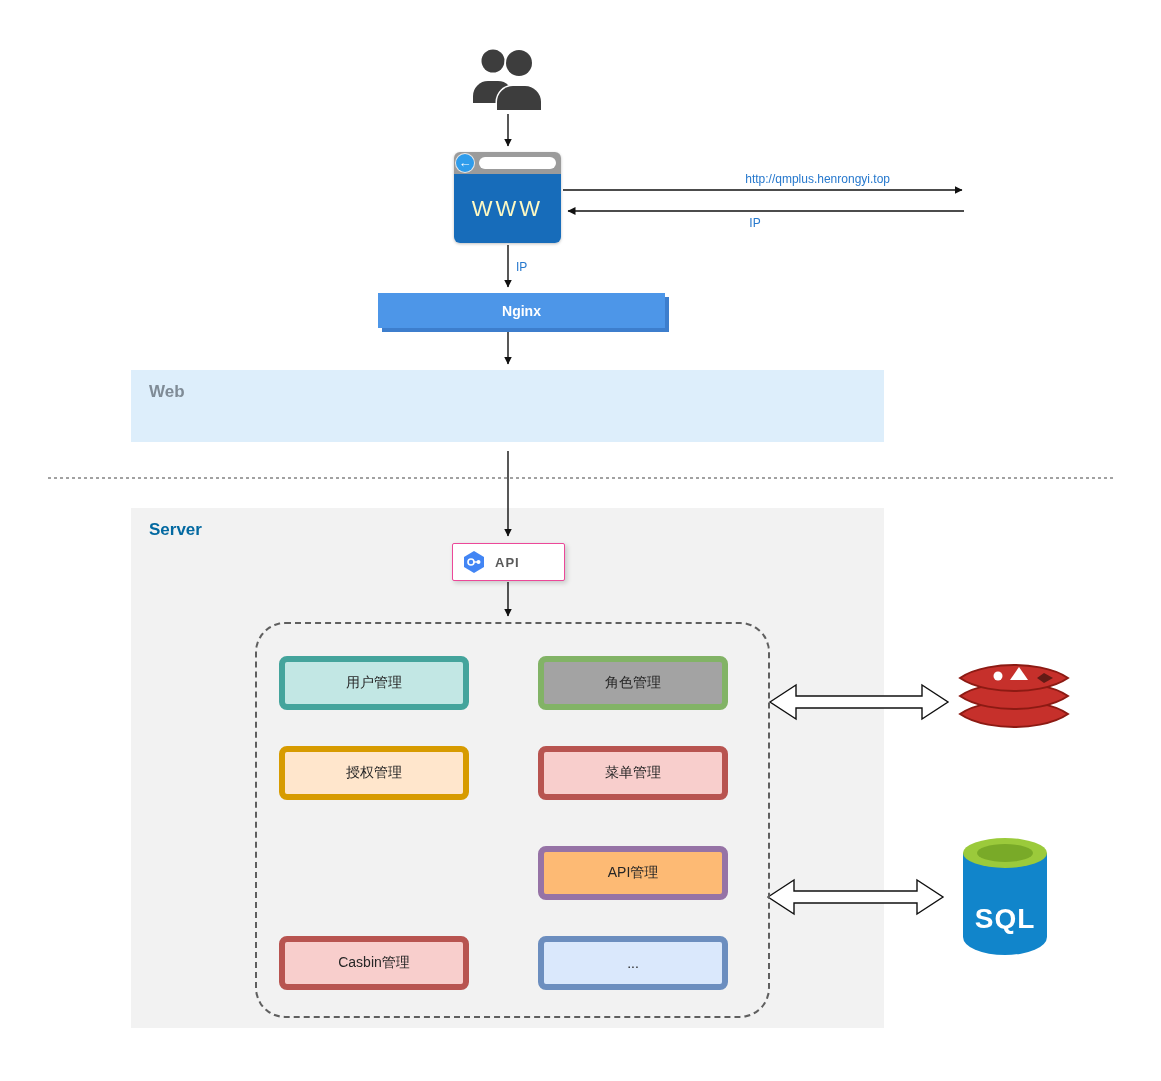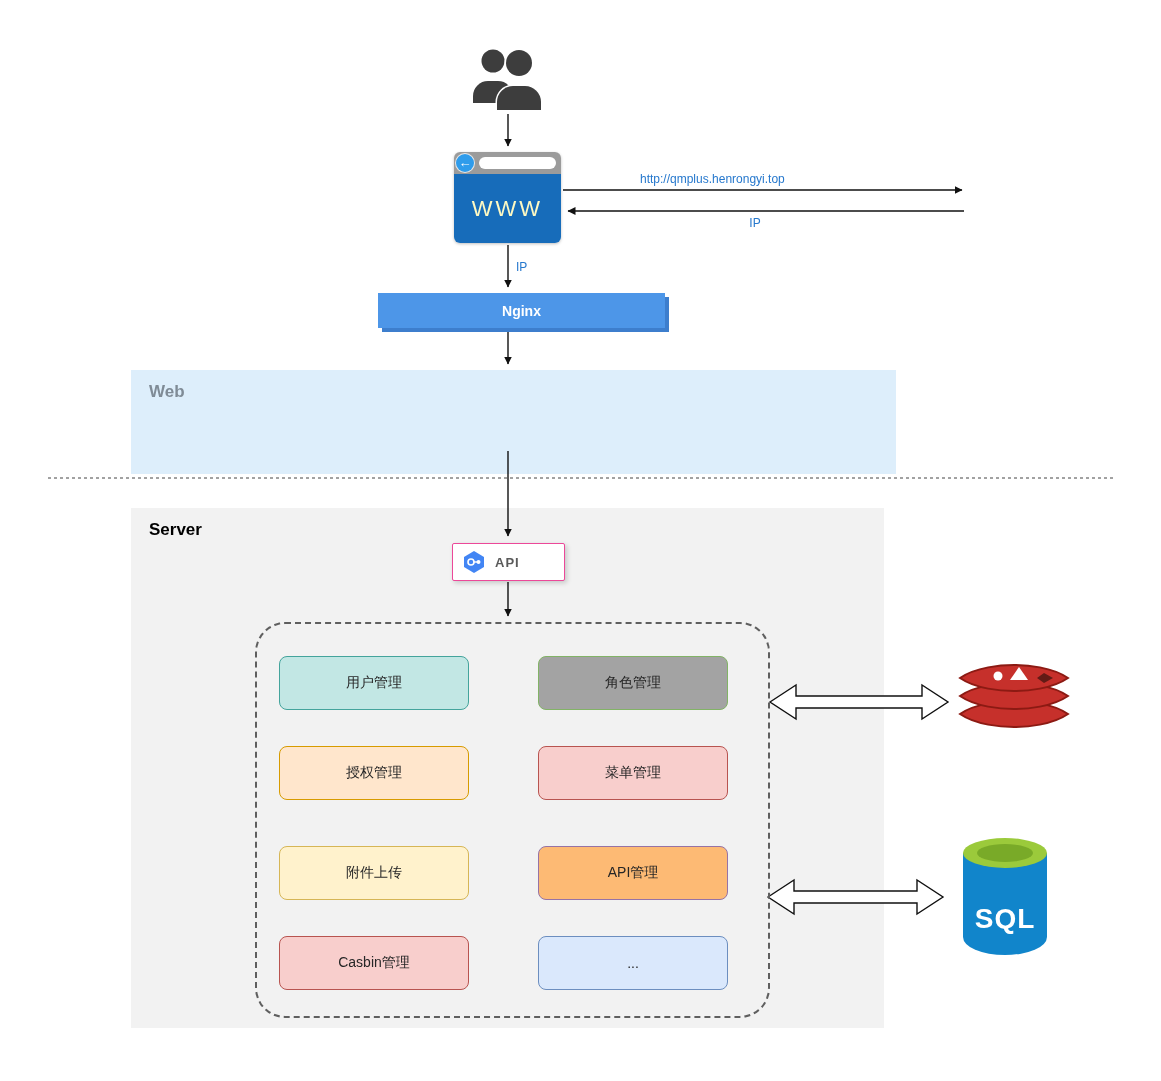--- a/index.html
+++ b/index.html
@@ -1,25 +1,25 @@
 <!DOCTYPE html>
 <html><head>
 <meta charset="utf-8">
 <style>
   html,body { margin:0; padding:0; background:#fff; }
   body { font-family:"Liberation Sans","DejaVu Sans",sans-serif; }
   .canvas { position:relative; width:1161px; height:1081px; background:#fff; overflow:hidden; }
 
   
   .zone { position:absolute; }
-  .web-zone { left:131px; top:370px; width:753px; height:104px; background:#ddeefb;padding-left:12px; }
+  .web-zone { left:131px; top:370px; width:753px; height:72px; background:#ddeefb; }
   .server-zone { left:131px; top:508px; width:753px; height:520px; background:#f2f2f2; }
   .zone-label { position:absolute; left:18px; top:12px; font-size:17px; font-weight:bold; }
   .web-zone .zone-label { color:#7f8b96; }
-  .server-zone .zone-label { color:#000000; }
+  .server-zone .zone-label { color:#0369a1; }
 
   
   .connectors { position:absolute; left:0; top:0; pointer-events:none; }
 
   
   .users-wrap { position:absolute; left:468px; top:46px; width:78px; height:68px; }
 
   
   .browser { position:absolute; left:454px; top:152px; width:107px; height:91px; border-radius:6px; box-shadow:0 1px 3px rgba(0,0,0,.25); }
   .browser-header { height:22px; background:#9b9b9b; border-radius:6px 6px 0 0; position:relative; }
@@ -32,31 +32,31 @@
 
   
   .nginx { position:absolute; left:378px; top:293px; width:287px; height:35px; background:#4d96e8; box-shadow:4px 4px 0 #3d7ecd; display:flex; align-items:center; justify-content:center; color:#fff; font-size:14px; font-weight:700; }
 
   
   .api-box { position:absolute; left:452px; top:543px; width:113px; height:38px; background:#fff; border:1px solid #ec4899; border-radius:2px; box-shadow:2px 2px 5px rgba(0,0,0,.18); display:flex; align-items:center; gap:9px; padding-left:9px; box-sizing:border-box; }
   .api-label { font-size:13px; font-weight:700; color:#5a5a5a; letter-spacing:1px; }
 
   
   .module-container { position:absolute; left:255px; top:622px; width:515px; height:396px; border:2px dashed #5f5f5f; border-radius:30px; box-sizing:border-box; }
-  .module { position:absolute; width:190px; height:54px; border:1px solid #4d7c0f; border-radius:8px; display:flex; align-items:center; justify-content:center; font-size:14px; color:#262626; box-sizing:border-box; }
+  .module { position:absolute; width:190px; height:54px; border:6px solid #4d7c0f; border-radius:8px; display:flex; align-items:center; justify-content:center; font-size:14px; color:#262626; box-sizing:border-box; }
   .c1 { left:22px; } .c2 { left:281px; }
   .r1 { top:32px; } .r2 { top:122px;align-items:center; } .r3 { top:222px; } .r4 { top:312px; }
 
   
   .redis-wrap { position:absolute; left:956px; top:650px; width:116px; height:86px; }
   .sql-wrap { position:absolute; left:953px; top:833px; width:104px; height:132px; }
 
   
   .conn-label { position:absolute; font-size:12px; color:#2678cd; }
-  .url-label { left:640px; top:172px; width:250px; text-align:left; }
+  .url-label { left:640px; top:172px; width:250px; text-align:right; }
   .ip-response-label { left:738px; top:216px; width:34px; text-align:center; }
   .ip-down-label { left:516px; top:260px; }
 </style>
 </head>
 <body>
 
 <div class="canvas">
 
   <div class="zone web-zone">
     <span class="zone-label">Web</span>
@@ -131,23 +131,20 @@
       </div>
     <div class="module c2 r1" style="background: #a3a3a3; border-color: rgb(130, 179, 102);">
         <span>角色管理</span>
       </div>
     <div class="module c1 r2" style="background: rgb(255, 230, 204); border-color: rgb(215, 155, 0);">
         <span>授权管理</span>
       </div>
     <div class="module c2 r2" style="background: rgb(248, 206, 204); border-color: rgb(184, 84, 80);">
         <span>菜单管理</span>
       </div>
-    <div class="module c1 r3" style="background: rgb(255, 242, 204); border-color: rgb(214, 182, 86);">
-        <span>附件上传</span>
-      </div>
     <div class="module c2 r3" style="background: #fdba74; border-color: rgb(150, 115, 166);">
         <span>API管理</span>
       </div>
     <div class="module c1 r4" style="background: rgb(248, 206, 204); border-color: rgb(184, 84, 80);">
         <span>Casbin管理</span>
       </div>
     <div class="module c2 r4" style="background: rgb(218, 232, 252); border-color: rgb(108, 142, 191);">
         <span>...</span>
       </div>
   </div>

